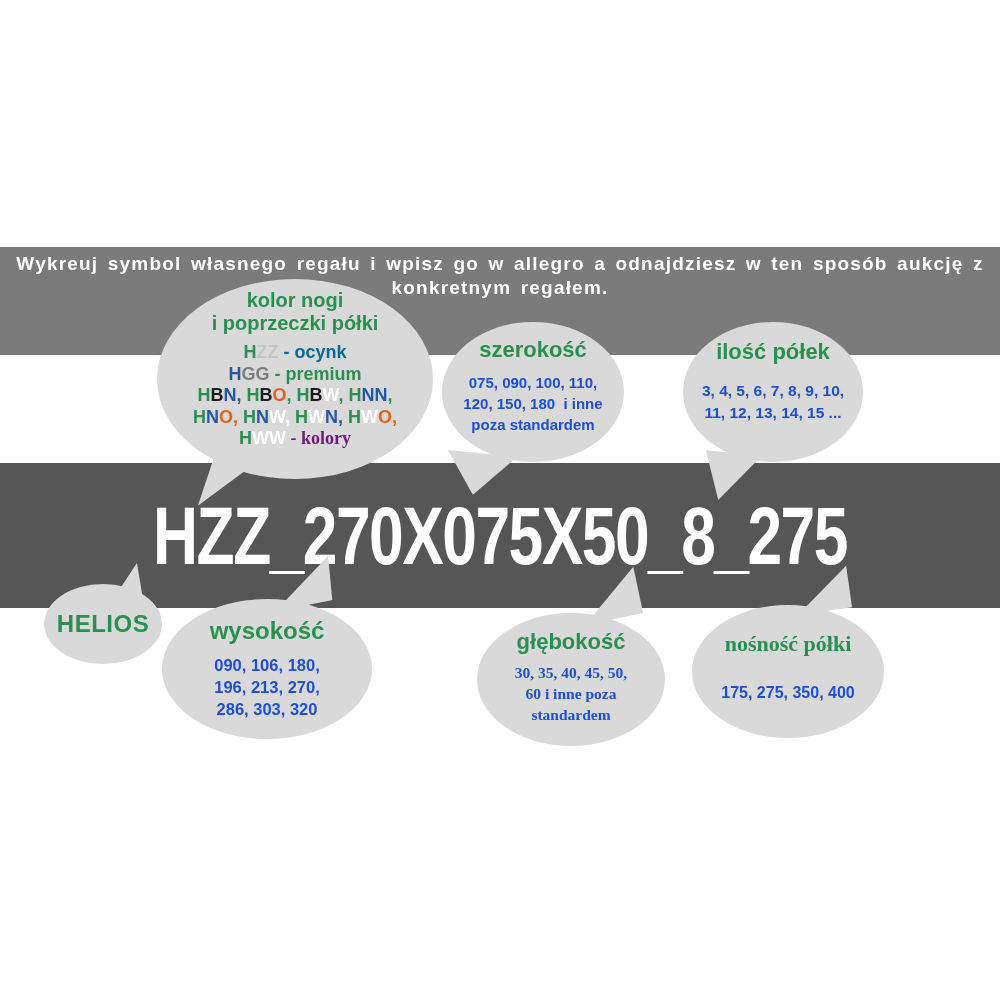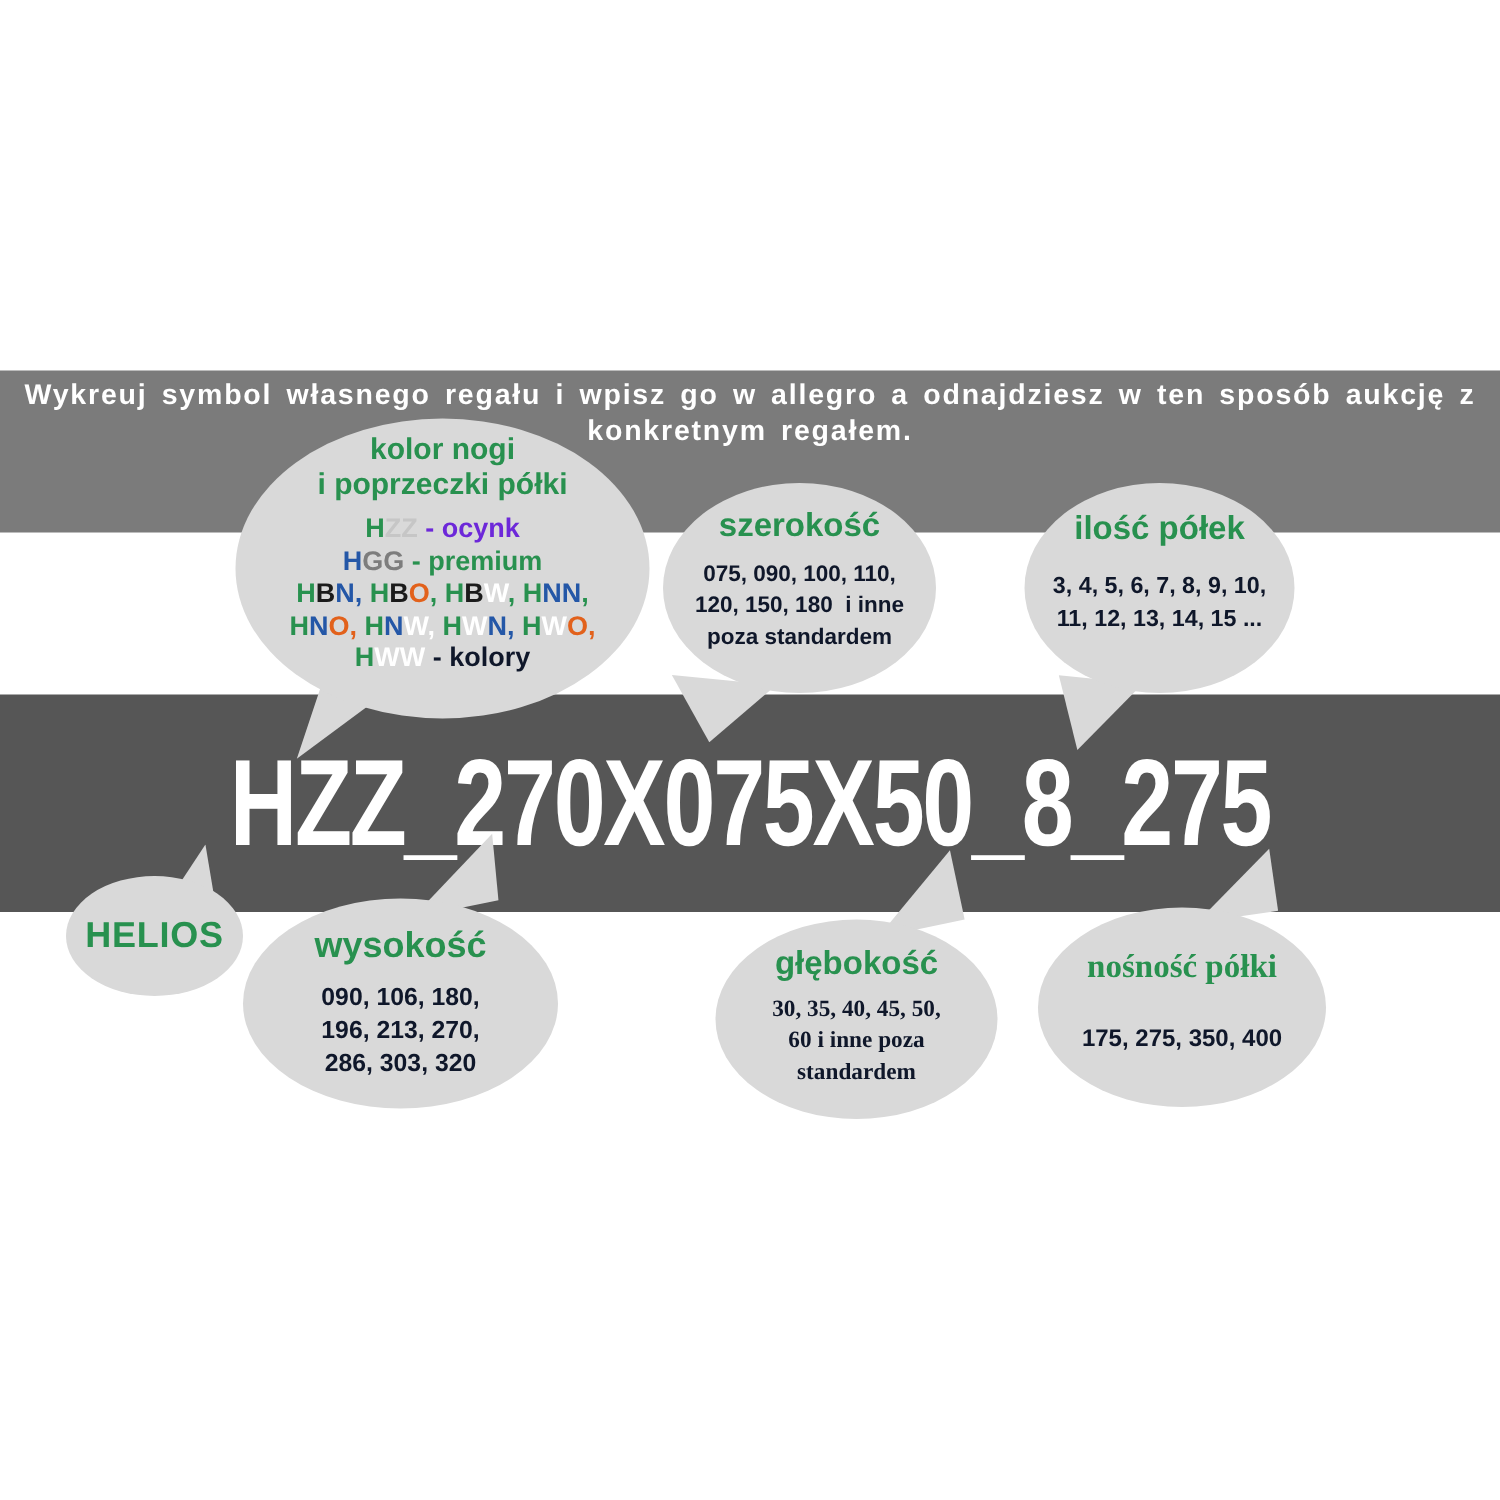--- a/index.html
+++ b/index.html
@@ -22,21 +22,21 @@
     color:#ffffff;font-weight:bold;font-size:82px;letter-spacing:-2px;
     transform:scaleX(0.76);transform-origin:50% 50%;
     white-space:nowrap;
   }
   .bubble{
     position:absolute;background:#d9d9d9;border-radius:50%;z-index:3;
     text-align:center;box-sizing:border-box;
   }
   .tail{position:absolute;background:#d9d9d9;z-index:3;}
   .b-title{color:#28914f;font-weight:bold;}
-  .tline{white-space:pre;color:#0f172a;font-weight:bold;}
+  .tline{white-space:pre;color:#1d4ed8;font-weight:bold;}
   
   #bubble-kolor{left:157px;top:279px;width:276px;height:200px;padding-top:10px;}
   #bubble-kolor .b-title{font-size:20px;line-height:23px;}
   #legend{margin-top:7px;font-size:18px;font-weight:bold;line-height:21.5px;}
   #legend .tline{color:inherit;}
   
   #bubble-szerokosc{left:442px;top:322px;width:182px;height:140px;padding-top:15px;}
   #bubble-szerokosc .b-title{font-size:22px;}
   #bubble-szerokosc .lines{margin-top:9px;font-size:15px;line-height:21px;}
   
@@ -95,25 +95,25 @@
   <div id="tail-ilosc" class="tail"></div>
   <div id="tail-helios" class="tail"></div>
   <div id="tail-wysokosc" class="tail"></div>
   <div id="tail-glebokosc" class="tail"></div>
   <div id="tail-nosnosc" class="tail"></div>
 
   <div id="bubble-kolor" class="bubble">
     <div class="b-title">kolor nogi</div>
     <div class="b-title">i poprzeczki półki</div>
     <div id="legend">
-        <div class="tline"><span style="color: rgb(40, 145, 79);">H</span><span style="color: rgb(198, 198, 198);">ZZ</span><span style="color: #6d28d9;"> - ocynk</span></div>
+        <div class="tline"><span style="color: rgb(40, 145, 79);">H</span><span style="color: rgb(198, 198, 198);">ZZ</span><span style="color: #0369a1;"> - ocynk</span></div>
         <div class="tline"><span style="color: rgb(36, 87, 167);">H</span><span style="color: rgb(125, 125, 125);">GG</span><span style="color: rgb(40, 145, 79); margin-top: 21px;"> - premium</span></div>
         <div class="tline"><span style="color: rgb(40, 145, 79);">H</span><span style="color: rgb(27, 27, 27);">B</span><span style="color: rgb(36, 87, 167);">N</span><span style="color: rgb(36, 87, 167);">, </span><span style="color: rgb(40, 145, 79);">H</span><span style="color: rgb(27, 27, 27);">B</span><span style="color: rgb(226, 97, 27);">O</span><span style="color: rgb(40, 145, 79);">, </span><span style="color: rgb(40, 145, 79);">H</span><span style="color: rgb(27, 27, 27);">B</span><span style="color: rgb(255, 255, 255);">W</span><span style="color: rgb(40, 145, 79);">, </span><span style="color: rgb(40, 145, 79);">H</span><span style="color: rgb(36, 87, 167);">NN</span><span style="color: rgb(40, 145, 79);">,</span></div>
         <div class="tline"><span style="color: rgb(40, 145, 79);">H</span><span style="color: rgb(36, 87, 167);">N</span><span style="color: rgb(226, 97, 27);">O</span><span style="color: rgb(226, 97, 27);">, </span><span style="color: rgb(40, 145, 79);">H</span><span style="color: rgb(36, 87, 167);">N</span><span style="color: rgb(255, 255, 255);">W</span><span style="color: rgb(255, 255, 255);">, </span><span style="color: rgb(40, 145, 79);">H</span><span style="color: rgb(255, 255, 255);">W</span><span style="color: rgb(36, 87, 167);">N</span><span style="color: rgb(36, 87, 167);">, </span><span style="color: rgb(40, 145, 79);">H</span><span style="color: rgb(255, 255, 255);">W</span><span style="color: rgb(226, 97, 27);">O</span><span style="color: rgb(226, 97, 27);">,</span></div>
-        <div class="tline"><span style="color: rgb(40, 145, 79);">H</span><span style="color: rgb(255, 255, 255);">WW</span><span style="color: #0f172a;"> - kolory</span></div>
+        <div class="tline"><span style="color: rgb(40, 145, 79);">H</span><span style="color: rgb(255, 255, 255);">WW</span><span style="color: #701a75; font-family: Liberation Serif, serif;"> - kolory</span></div>
       </div>
   </div>
 
   <div id="bubble-szerokosc" class="bubble">
     <div class="b-title">szerokość</div>
     <div class="lines">
         <div class="tline">075, 090, 100, 110,</div>
         <div class="tline">120, 150, 180  i inne</div>
         <div class="tline">poza standardem</div>
       </div>

